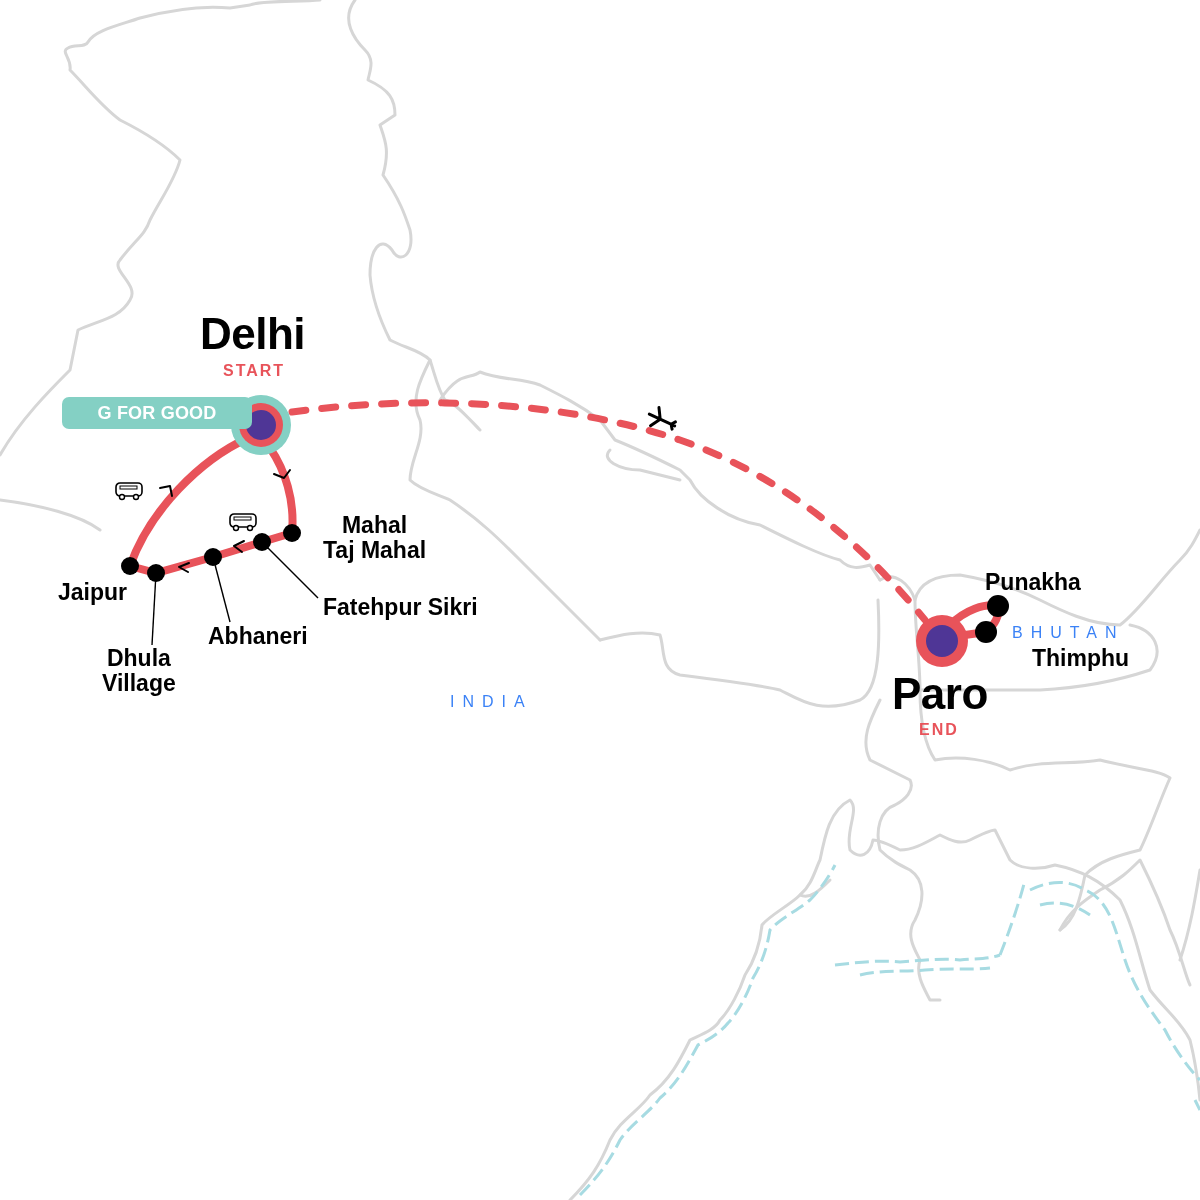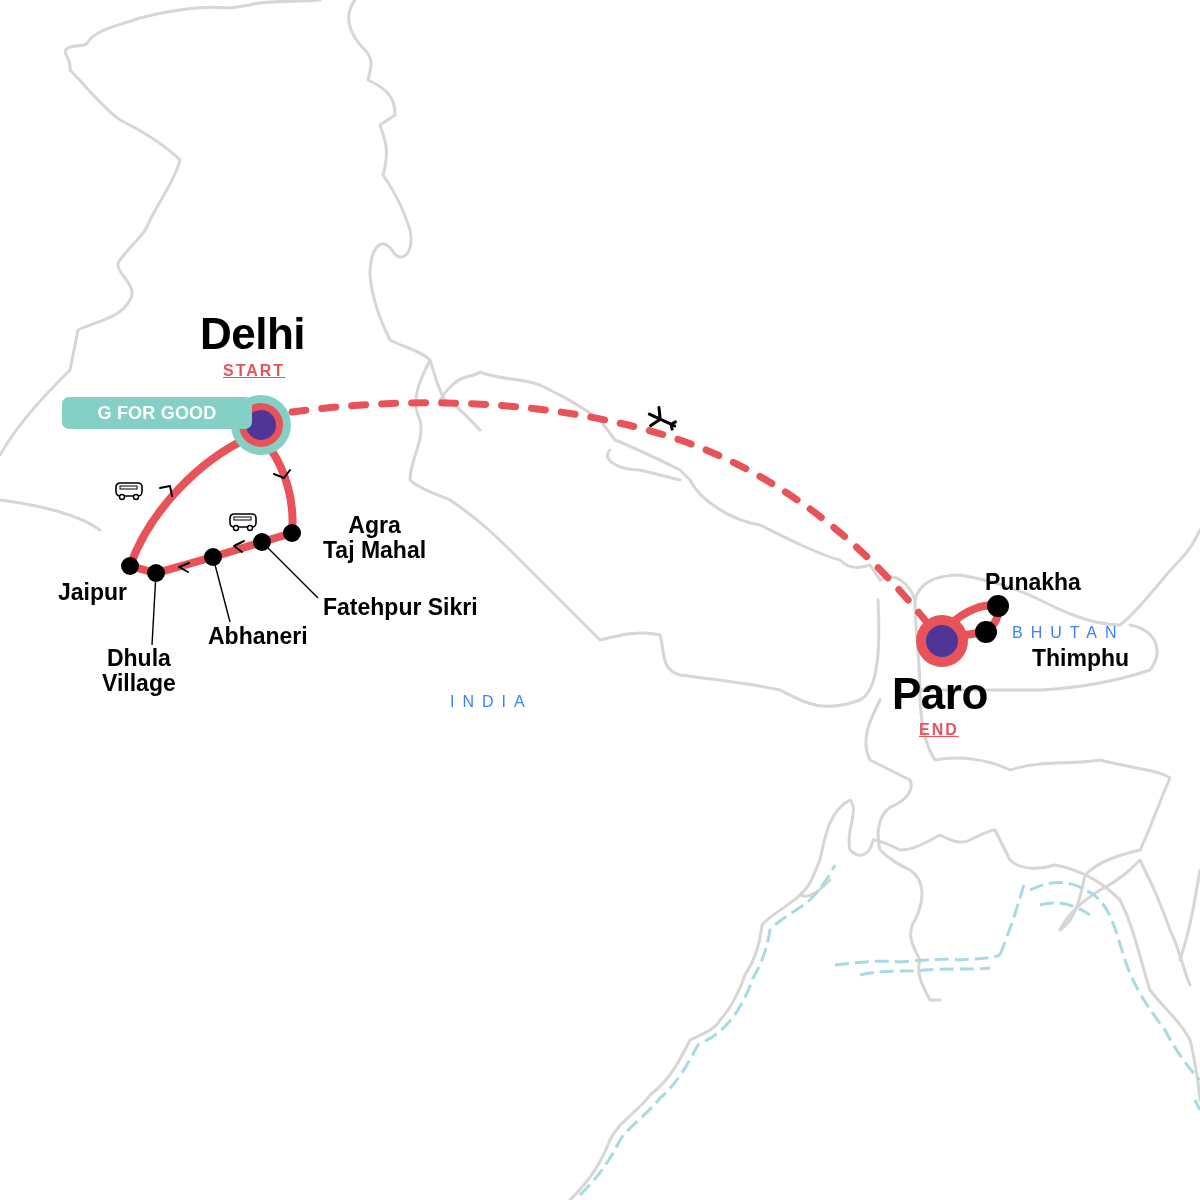--- a/index.html
+++ b/index.html
@@ -9,21 +9,21 @@
   .water{fill:none;stroke:#a7dbe2;stroke-width:3;stroke-dasharray:14 6;}
   .route{fill:none;stroke:#e8535a;stroke-width:8;stroke-linecap:round;}
   .flight{fill:none;stroke:#e8535a;stroke-width:7;stroke-linecap:round;stroke-dasharray:14 16;}
   .leader{stroke:#000;stroke-width:1.4;}
   .chev{fill:none;stroke:#000;stroke-width:2;stroke-linecap:round;stroke-linejoin:round;}
   .lbl{position:absolute;color:#000;font-weight:700;white-space:nowrap;line-height:1;}
   .lbl-big{font-size:44px;letter-spacing:-0.5px;}
   .lbl-mid{font-size:23px;}
   .lbl-2l{line-height:1.1;text-align:center;}
   .lbl-2l span{display:block;}
-  .tag{position:absolute;color:#e8535a;font-weight:700;font-size:16px;letter-spacing:2px;text-decoration:underline;}
+  .tag{position:absolute;color:#e8535a;font-weight:700;font-size:16px;letter-spacing:2px;}
   .country{position:absolute;color:#3b82f6;font-size:16px;letter-spacing:8px;}
   .badge{position:absolute;left:62px;top:397px;height:32px;width:190px;background:#84d0c4;border-radius:7px;color:#fff;font-weight:700;font-size:18px;display:flex;align-items:center;justify-content:center;letter-spacing:0.2px;}
 </style>
 </head>
 <body>
 
 <svg class="map" viewBox="0 0 1200 1200" xmlns="http://www.w3.org/2000/svg">
 
   <g>
 
@@ -126,21 +126,21 @@
 
 <div class="badge">G FOR GOOD</div>
 
 <div class="lbl lbl-big" style="left:200px;top:312px;">Delhi</div>
 <div class="tag" style="left:223px;top:362px;">START</div>
 
 <div class="lbl lbl-big" style="left:892px;top:672px;">Paro</div>
 <div class="tag" style="left:919px;top:721px;">END</div>
 
 <div class="lbl lbl-mid lbl-2l" style="left:323px;top:513px;text-align:right;">
-  <span style="text-align:center;">Agra</span>
+  <span style="text-align:center;">Mahal</span>
   <span>Taj Mahal</span>
 </div>
 <div class="lbl lbl-mid" style="left:323px;top:596px;">Fatehpur Sikri</div>
 <div class="lbl lbl-mid" style="left:208px;top:625px;">Abhaneri</div>
 <div class="lbl lbl-mid lbl-2l" style="left:102px;top:646px;">
   <span>Dhula</span>
   <span>Village</span>
 </div>
 <div class="lbl lbl-mid" style="left:58px;top:581px;">Jaipur</div>
 <div class="lbl lbl-mid" style="left:985px;top:571px;">Punakha</div>

